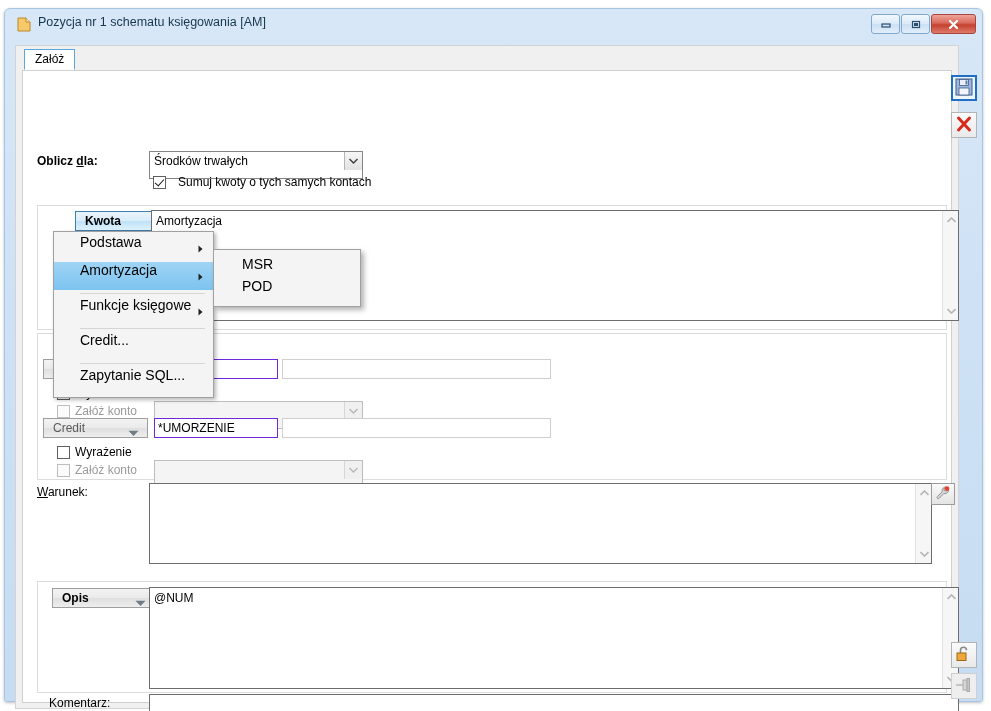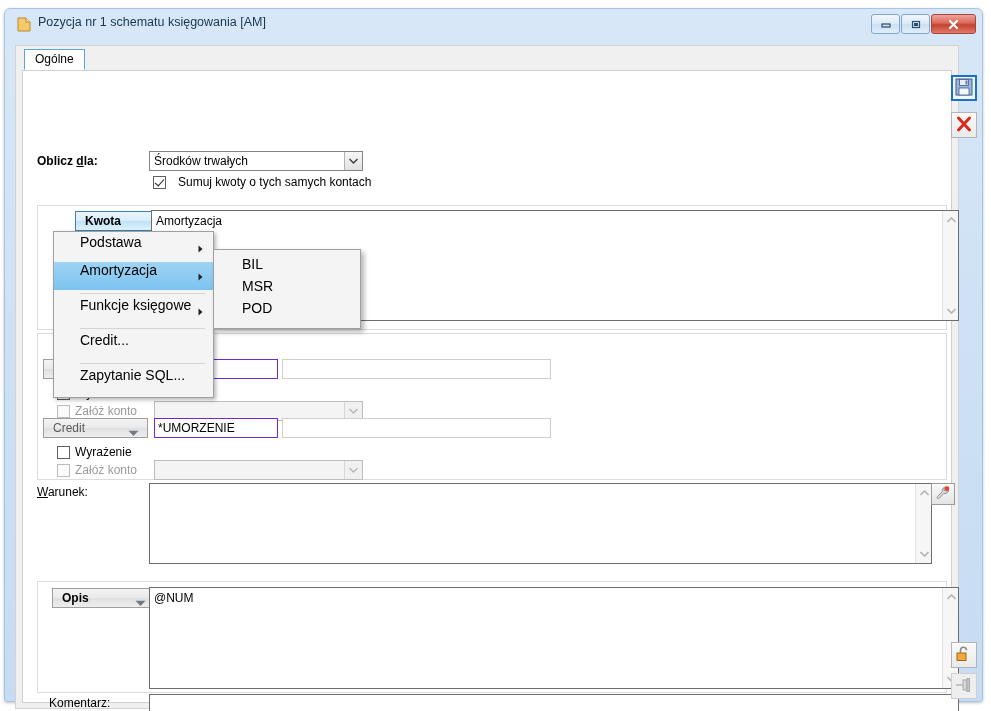--- a/index.html
+++ b/index.html
@@ -99,21 +99,21 @@
 
   
   .lbl { position: absolute; font-size: 12px; white-space: nowrap; }
   .lbl.bold { font-weight: bold; }
   .lbl u { text-decoration: underline; }
 
   .combo {
     position: absolute;
     background: #ffffff;
     border: 1px solid #858585;
-    height: 20px;
+    height: 28px;
   }
   .combo .cval {
     position: absolute; left: 4px; top: 2px;
     font-size: 12px; white-space: nowrap;
   }
   .combo .cbtn {
     position: absolute; right: 0; top: 0;
     width: 18px; height: 18px;
     background: linear-gradient(to bottom,#f6f6f6,#e2e2e2);
     border-left: 1px solid #b5b5b5;
@@ -310,21 +310,21 @@
             <path d="M3 2 L10 9 M10 2 L3 9" stroke="#ffffff" stroke-width="2.2" stroke-linecap="round"></path>
           </svg>
         </div>
       </div>
     </div>
 
     <div class="client">
 
       <div class="tabstrip">
         <div class="tab">
-          <span>Ogólne</span>
+          <span>Załóż</span>
         </div>
       </div>
 
       <div class="tab-panel">
 
         <div class="lbl bold" style="left:14px; top:83px;">
           Oblicz <u>d</u>la:
         </div>
         <div class="combo" style="left:126px; top:80px; width:214px;">
           <span class="cval">Środków trwałych</span>
@@ -524,23 +524,20 @@
             <span>Credit...</span>
           </div>
           <div class="menu-sep"></div>
 
           <div class="menu-item">
             <span>Zapytanie SQL...</span>
           </div>
         </div>
 
         <div class="submenu" style="left:190px; top:178px; width:148px;">
-          <div class="menu-item">
-            <span>BIL</span>
-          </div>
           <div class="menu-item">
             <span>MSR</span>
           </div>
           <div class="menu-item">
             <span>POD</span>
           </div>
         </div>
 
       </div>
     </div>

